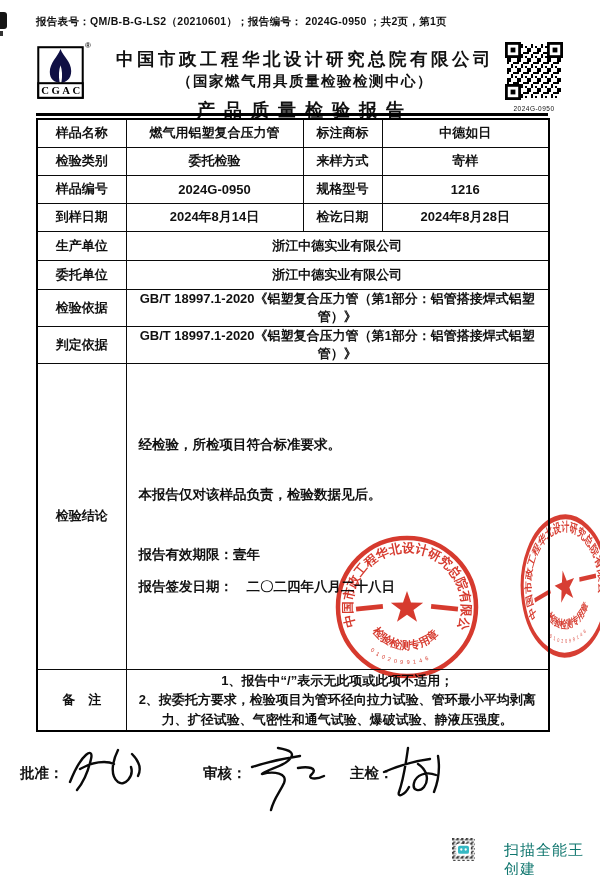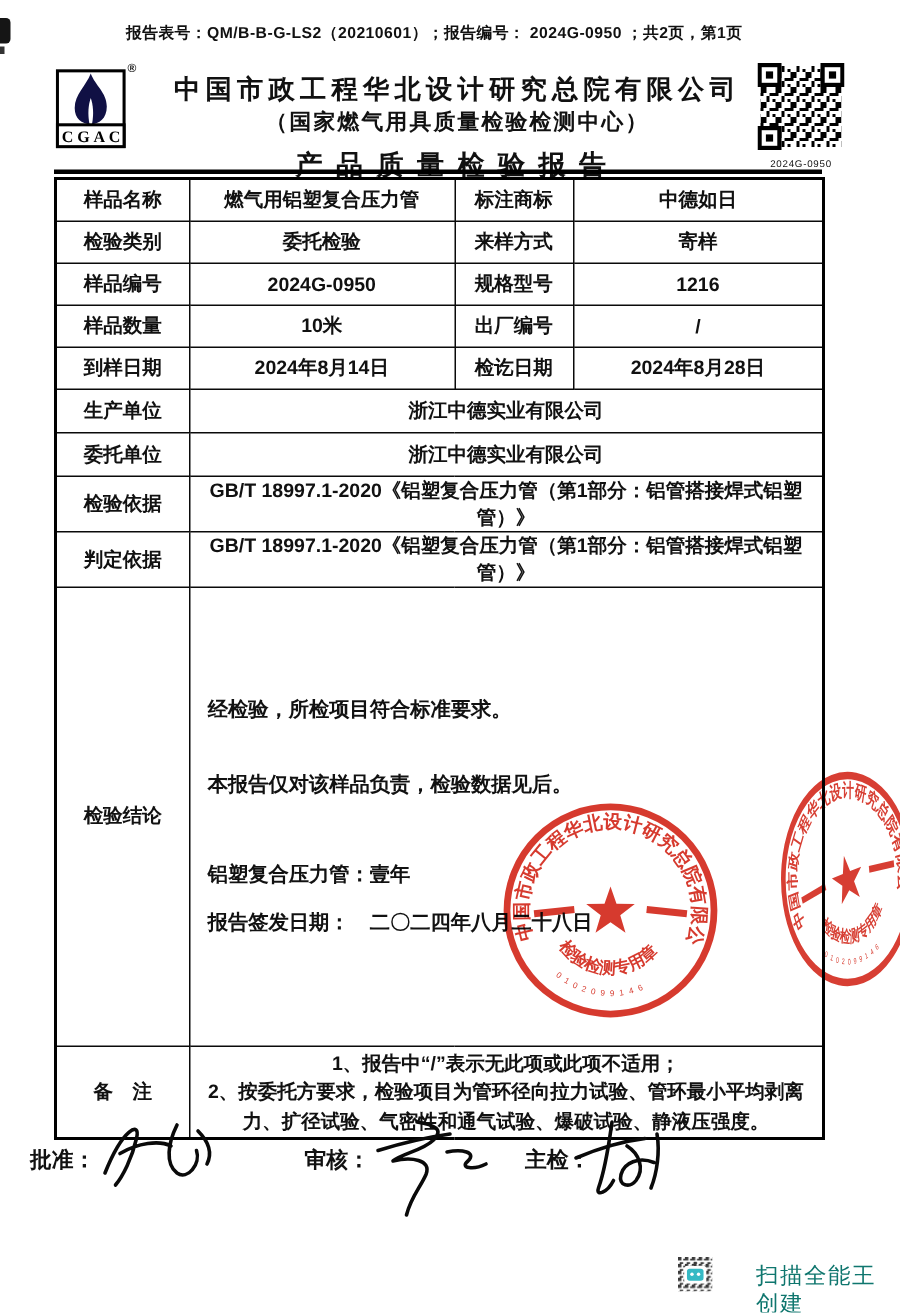--- a/index.html
+++ b/index.html
@@ -4,21 +4,21 @@
 <style>
   html,body { margin:0; padding:0; }
   body {
     width:600px; height:875px; position:relative; overflow:hidden;
     background:#ffffff; color:#111;
     font-family:"Liberation Sans", sans-serif;
   }
   .abs { position:absolute; }
 
   
-  .meta-line { top:15px; left:36px; font-size:10.5px; font-weight:bold; letter-spacing:0.3px; white-space:nowrap;margin-left:48px; }
+  .meta-line { top:15px; left:36px; font-size:10.5px; font-weight:bold; letter-spacing:0.3px; white-space:nowrap; }
 
   
   .artifact1 { left:0; top:12px; width:7px; height:17px; background:#151515; border-radius:0 3px 3px 0; }
   .artifact2 { left:0; top:31px; width:3px; height:5px; background:#333; }
 
   
   .logo-box { left:37px; top:46px; }
   .reg-mark { left:85px; top:41px; font-size:8px; font-weight:bold; }
   .head-center { left:100px; top:47px; width:410px; text-align:center; }
   .company { font-size:17.5px; font-weight:bold; letter-spacing:3.5px; white-space:nowrap; }
@@ -133,26 +133,20 @@
     <td>来样方式</td>
     <td>寄样</td>
   </tr>
   <tr class="r-sm">
     <td>样品编号</td>
     <td>2024G-0950</td>
     <td>规格型号</td>
     <td>1216</td>
   </tr>
   <tr class="r-sm">
-    <td>样品数量</td>
-    <td>10米</td>
-    <td>出厂编号</td>
-    <td>/</td>
-  </tr>
-  <tr class="r-sm">
     <td>到样日期</td>
     <td>2024年8月14日</td>
     <td>检讫日期</td>
     <td>2024年8月28日</td>
   </tr>
   <tr class="r-md">
     <td>生产单位</td>
     <td colspan="3">浙江中德实业有限公司</td>
   </tr>
   <tr class="r-md">
@@ -165,21 +159,21 @@
   </tr>
   <tr class="r-md">
     <td>判定依据</td>
     <td colspan="3" class="basis">GB/T 18997.1-2020《铝塑复合压力管（第1部分：铝管搭接焊式铝塑管）》</td>
   </tr>
   <tr class="r-concl">
     <td>检验结论</td>
     <td colspan="3" class="concl-cell">
       <div class="concl-line cl1">经检验，所检项目符合标准要求。</div>
       <div class="concl-line cl2">本报告仅对该样品负责，检验数据见后。</div>
-      <div class="concl-line cl3">铝塑复合压力管：壹年</div>
+      <div class="concl-line cl3">报告有效期限：壹年</div>
       <div class="concl-line cl4">报告签发日期：　二〇二四年八月二十八日</div>
     </td>
   </tr>
   <tr class="r-note">
     <td>备　注</td>
     <td colspan="3" class="remark-cell">
       <div>1、报告中“/”表示无此项或此项不适用；</div>
       <div>2、按委托方要求，检验项目为管环径向拉力试验、管环最小平均剥离力、扩径试验、气密性和通气试验、爆破试验、静液压强度。</div>
     </td>
   </tr>

